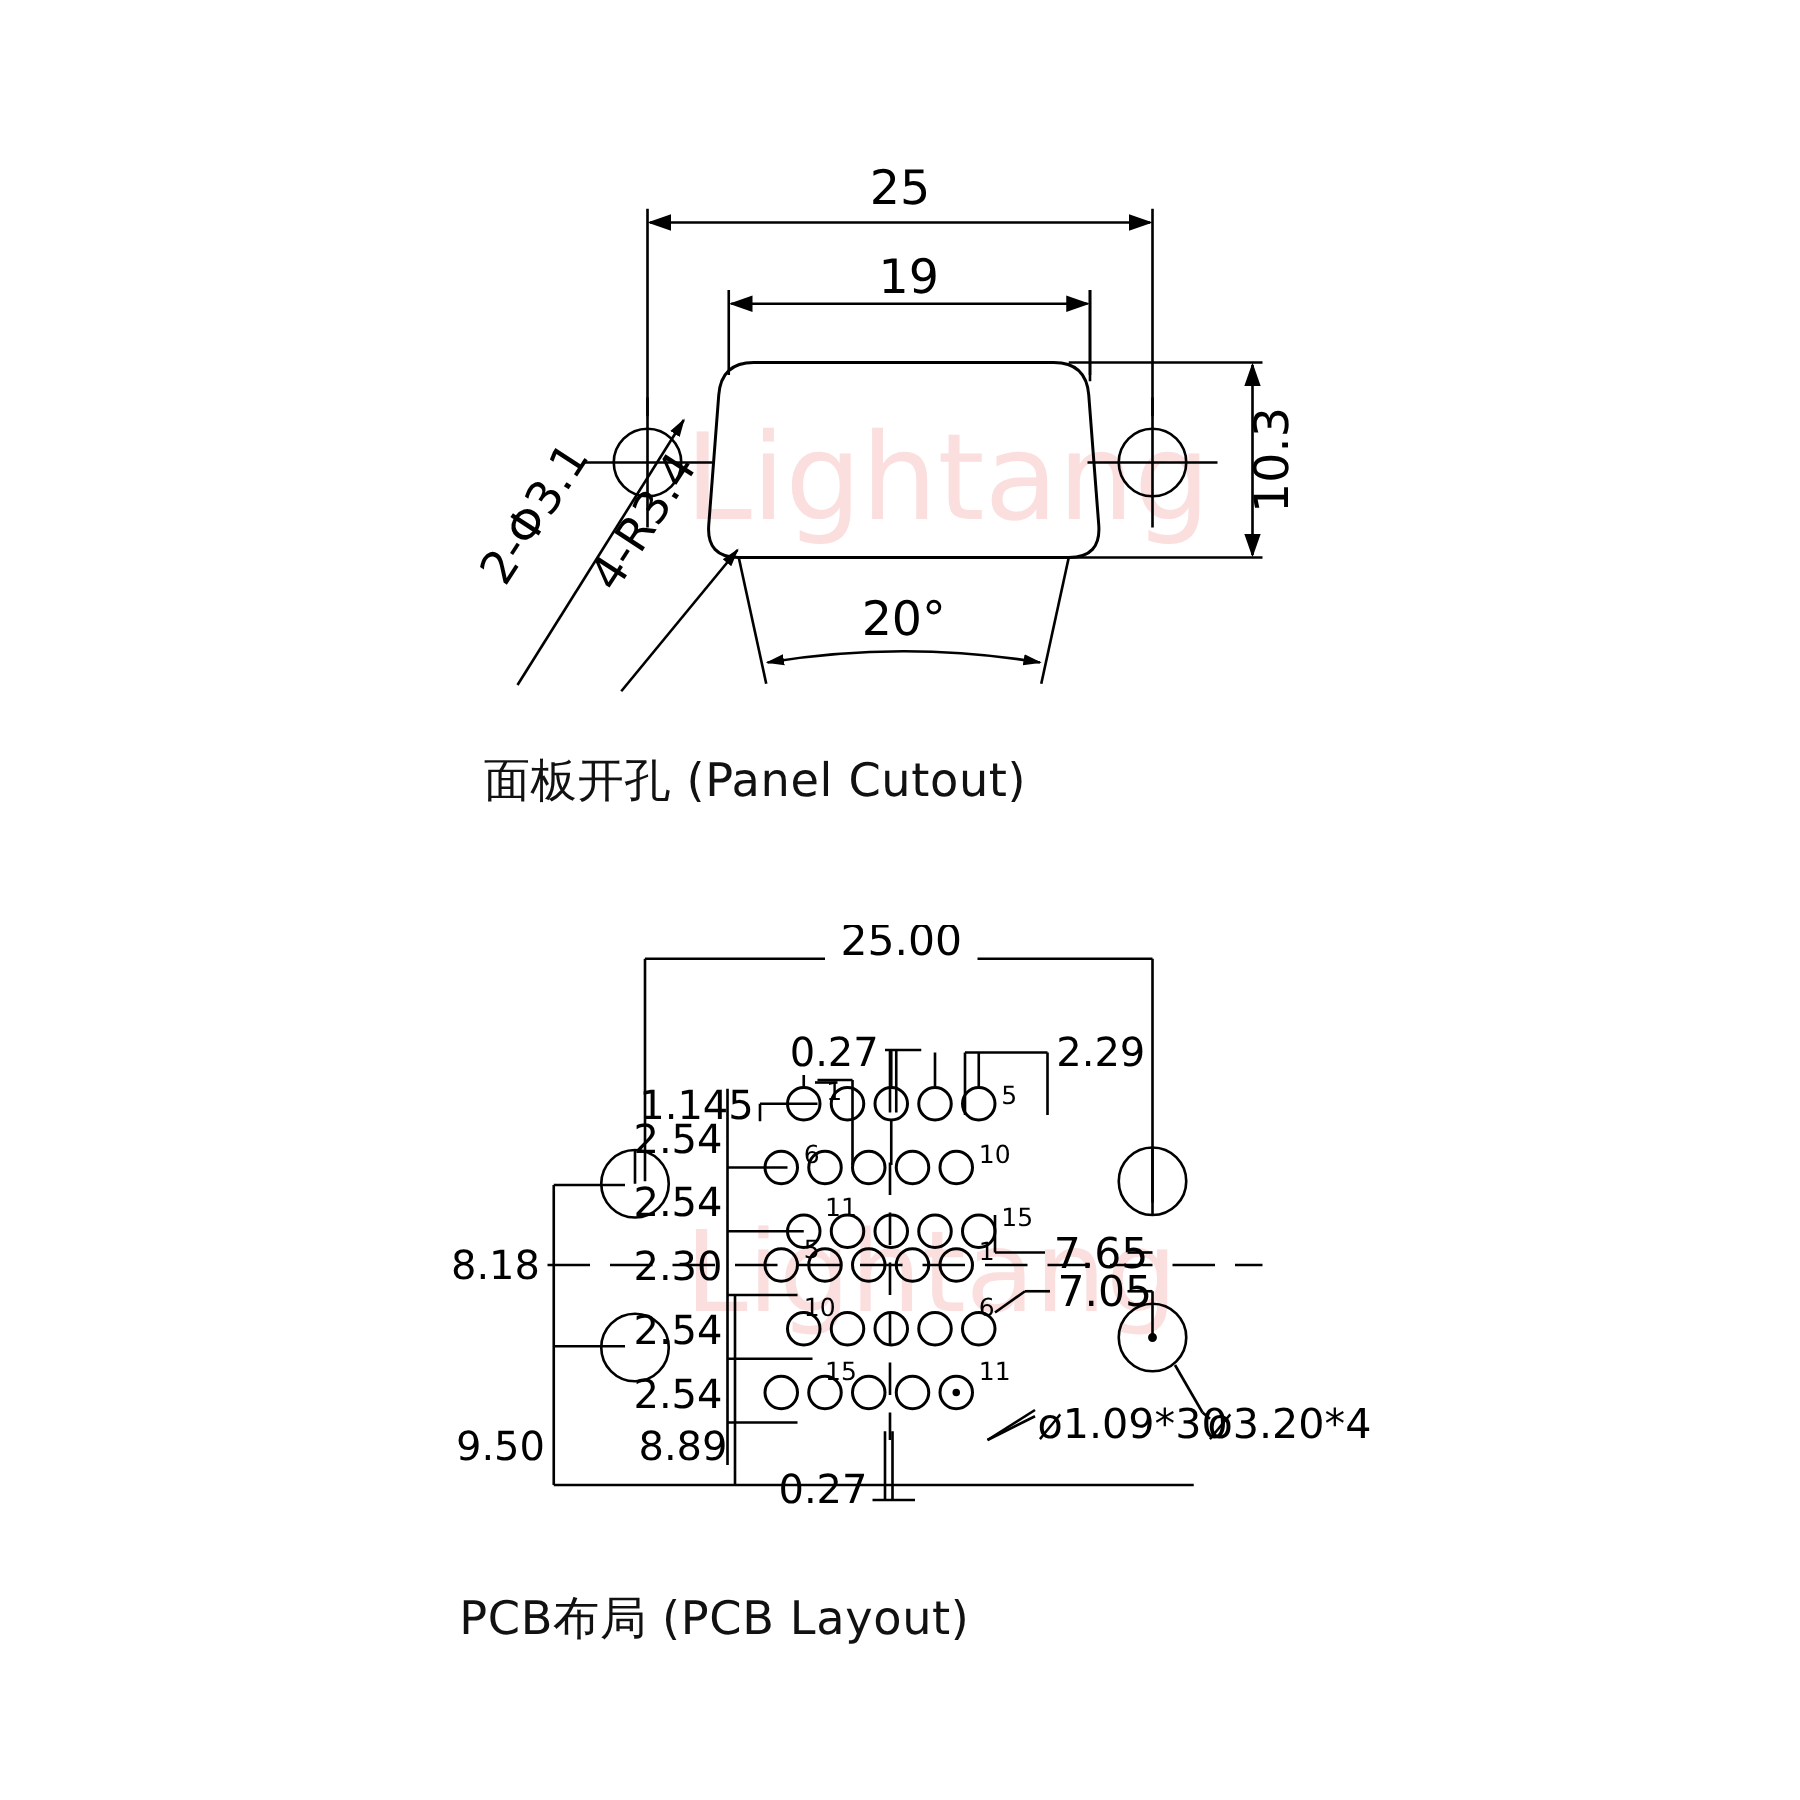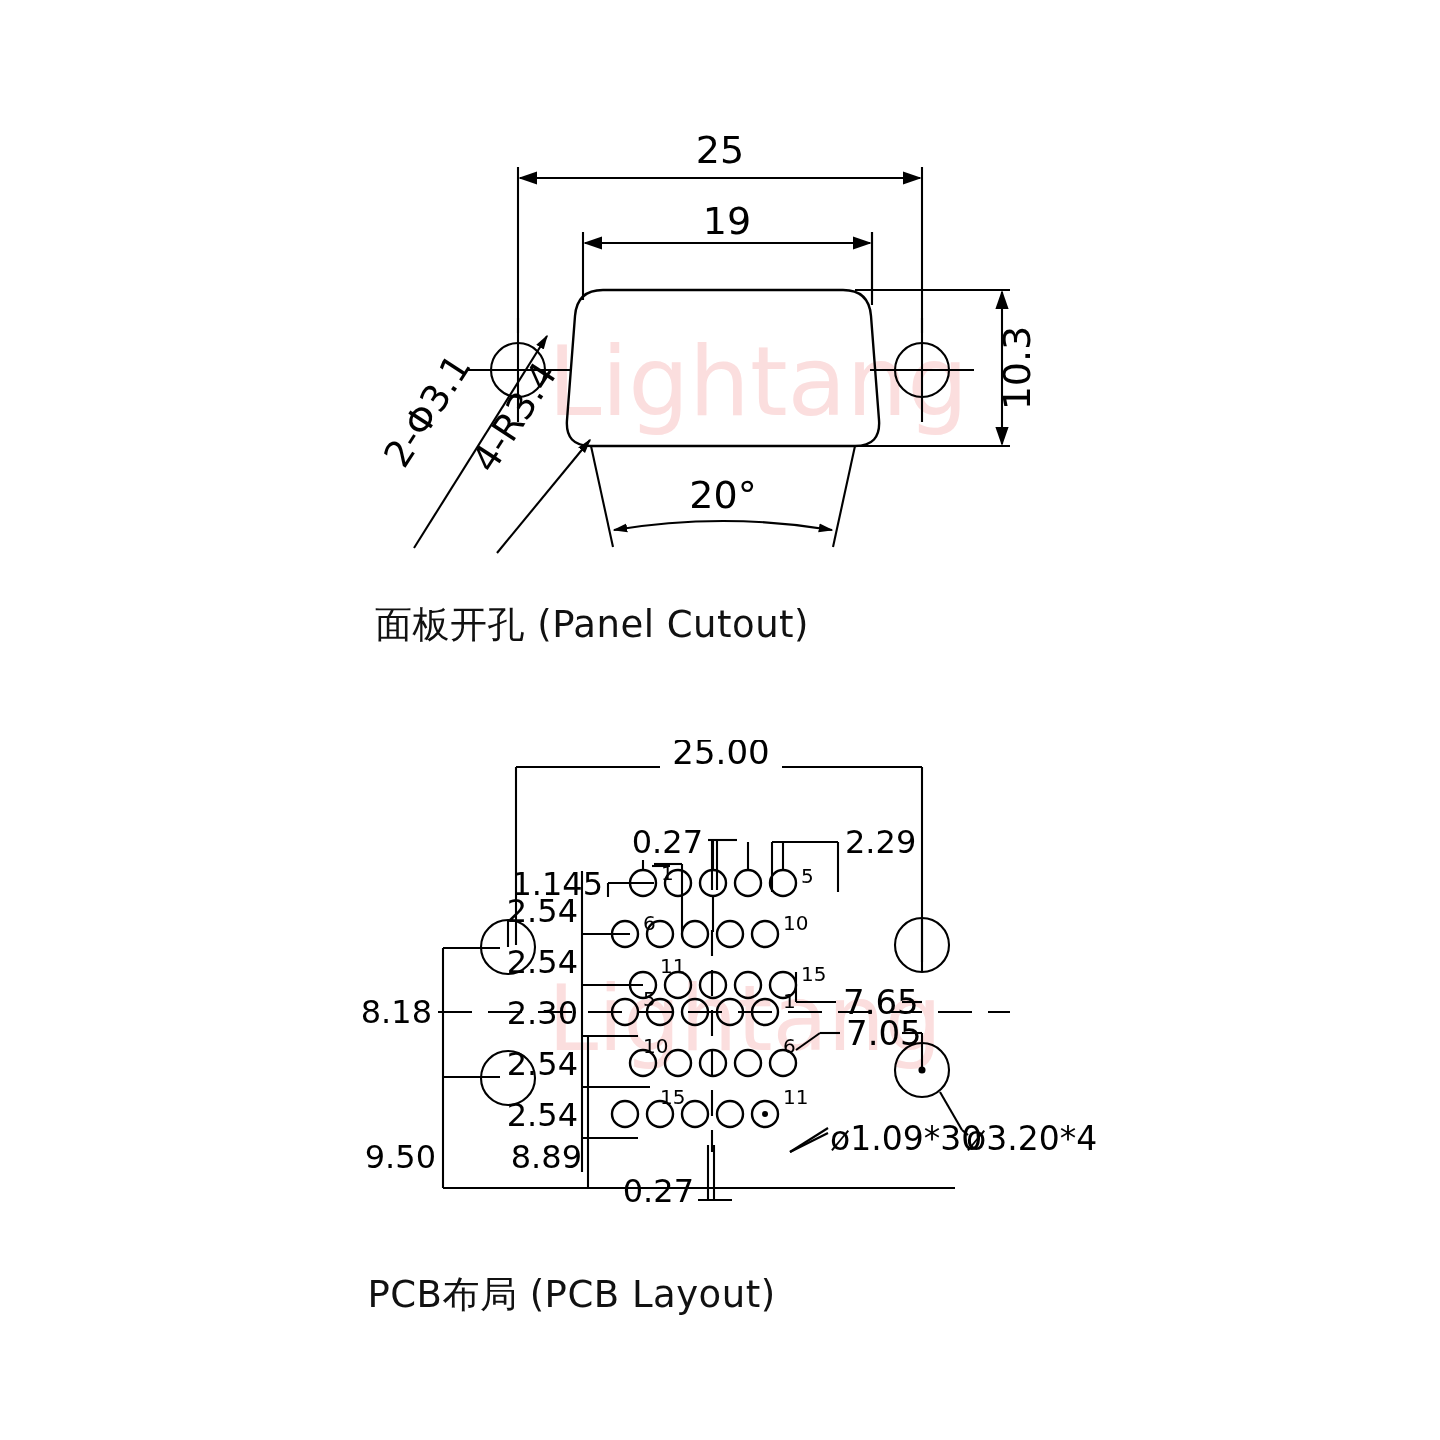--- a/index.html
+++ b/index.html
@@ -1,20 +1,20 @@
 <!DOCTYPE html>
 <html><head>
 <meta charset="utf-8">
 <style>
   html,body{margin:0;padding:0;background:#ffffff;}
   body{width:1440px;height:1440px;overflow:hidden;font-family:"DejaVu Sans","Liberation Sans",sans-serif;}
   #root{position:relative;width:1440px;height:1440px;background:#fff;}
   svg{display:block;}
   .cap{position:absolute;text-align:center;color:#111;font-family:"DejaVu Sans","Liberation Sans",sans-serif;font-size:37px;letter-spacing:.5px;white-space:nowrap;}
-  #cap-panel{left:0;top:600px;width:1184px;}
+  #cap-panel{left:12px;top:600px;width:1184px;}
   #cap-pcb{left:0;top:1270px;width:1143px;}
   .wm{position:absolute;color:#fbdede;font-family:"DejaVu Sans","Liberation Sans",sans-serif;font-weight:normal;white-space:nowrap;pointer-events:none;user-select:none;}
   #wm-1{left:548px;top:326px;font-size:96px;}
   #wm-2{left:548px;top:966px;font-size:90px;}
 </style>
 </head>
 <body>
 
 <div id="root">
 

